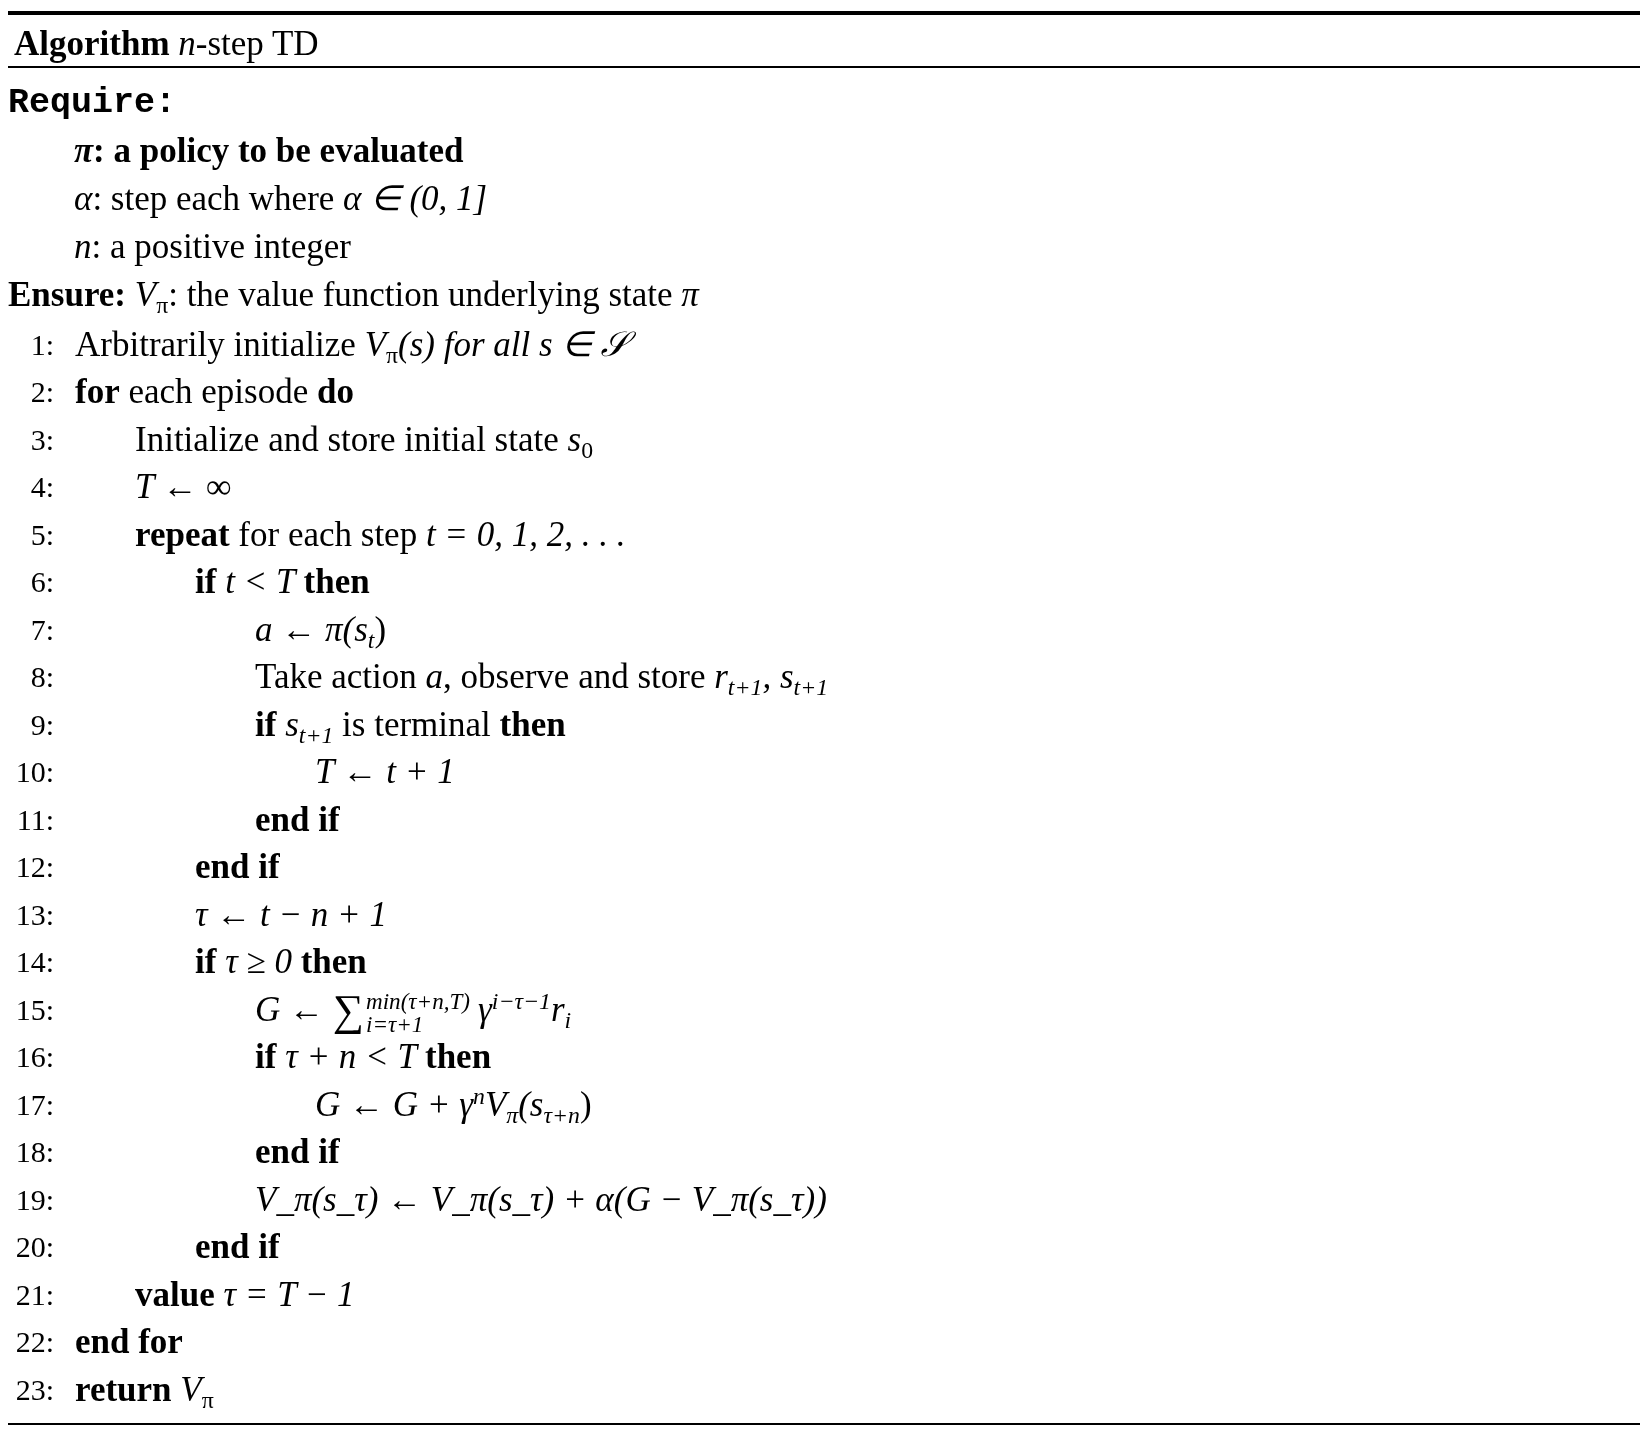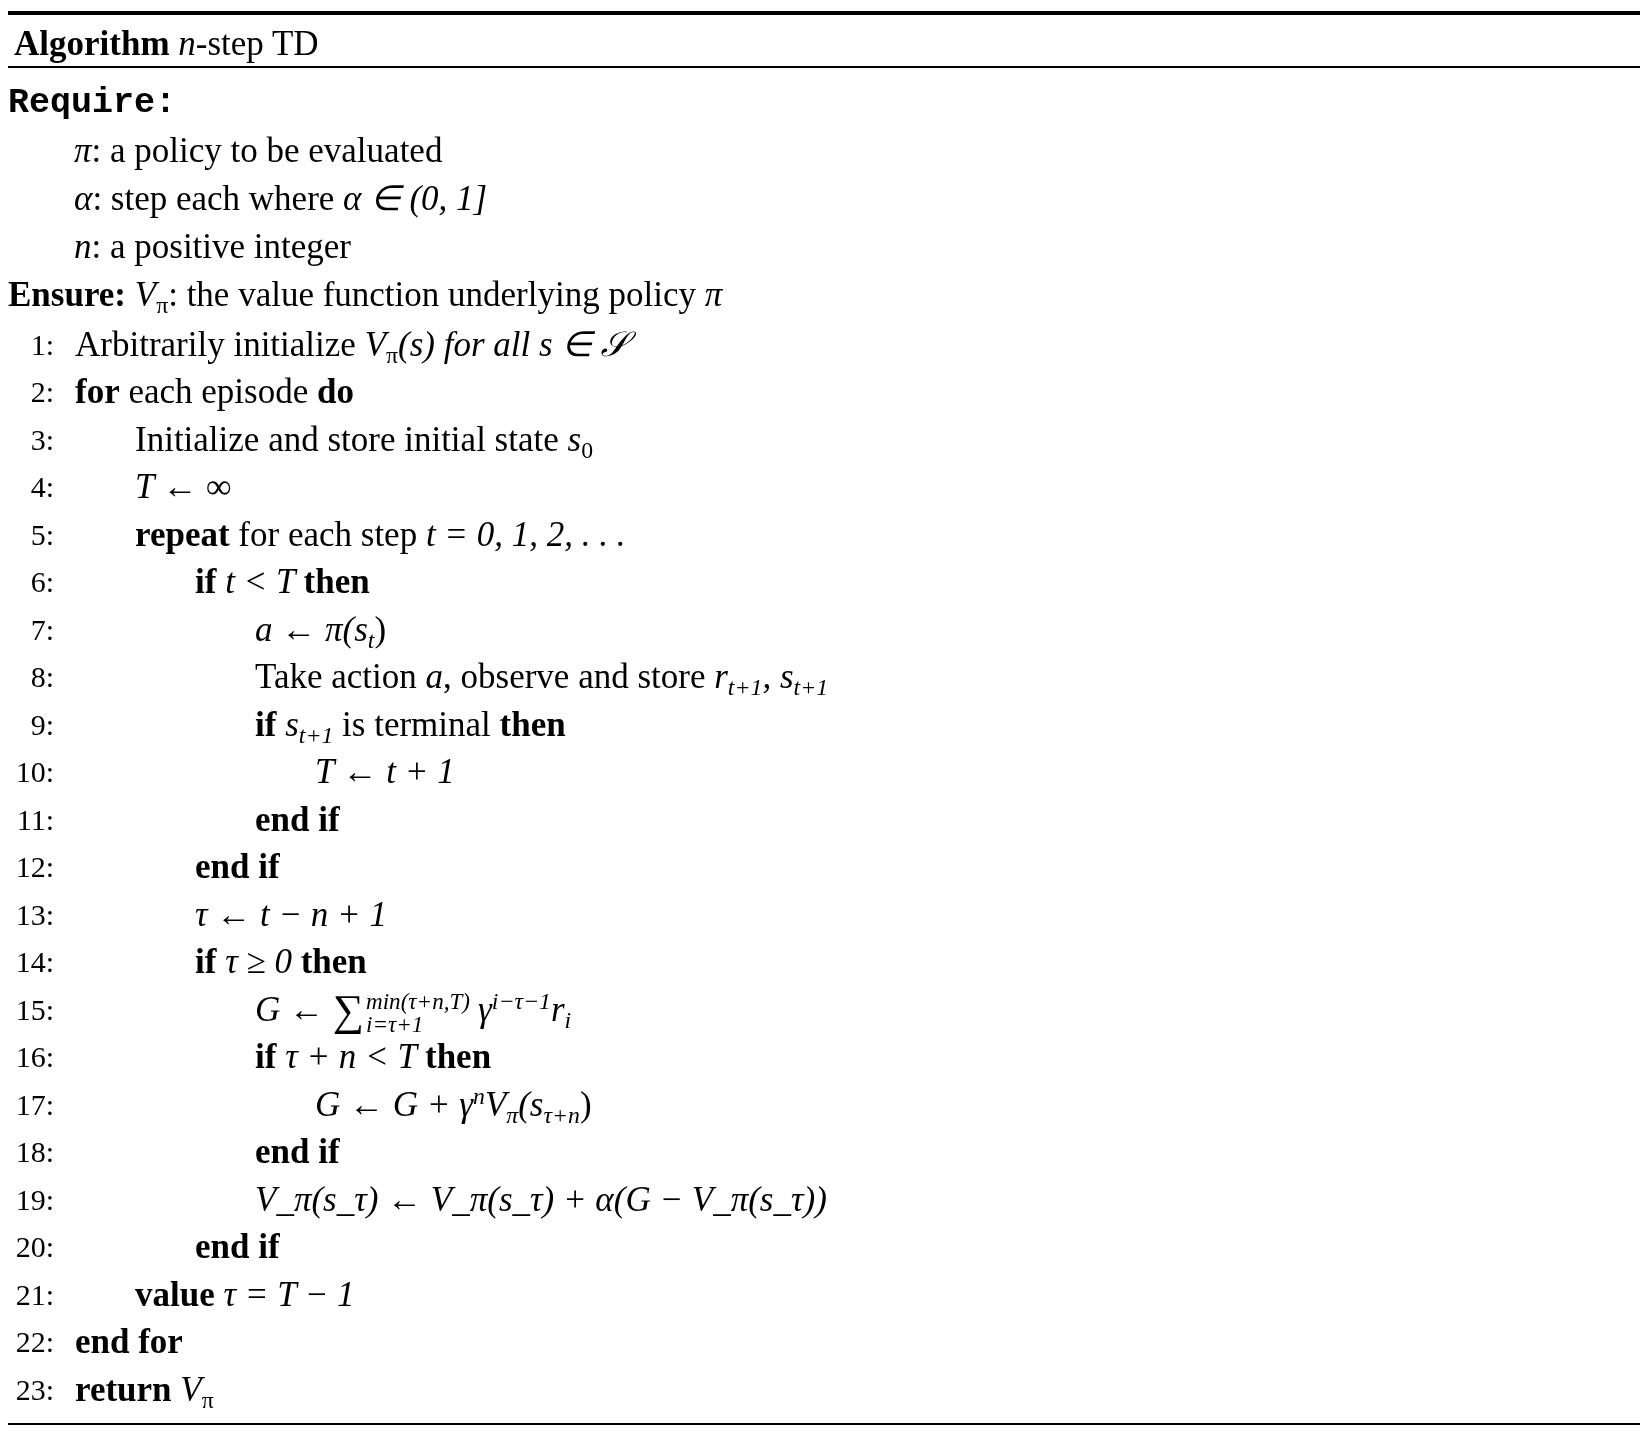--- a/index.html
+++ b/index.html
@@ -32,30 +32,30 @@
       <span class="kw">Algorithm</span>
       <span class="m">n</span><span>-step TD</span>
     </span>
   </div>
   <div class="rule mid"></div>
 
   <div class="line" style="top:79px;">
     <span class="txt kw" style="left:8px;font-family:Liberation Mono, monospace;">Require:</span>
   </div>
   <div class="line" style="top:127px;">
-    <span class="txt" style="left:74px;"><span class="m">π</span><span>: a policy to be evaluated</span></span>
+    <span class="txt" style="left:74px;font-weight:bold;"><span class="m">π</span><span>: a policy to be evaluated</span></span>
   </div>
   <div class="line" style="top:175px;">
     <span class="txt" style="left:74px;"><span class="m">α</span><span>: step each where </span><span class="m">α ∈ (0, 1]</span></span>
   </div>
   <div class="line" style="top:223px;">
     <span class="txt" style="left:74px;"><span class="m">n</span><span>: a positive integer</span></span>
   </div>
   <div class="line" style="top:271px;">
-    <span class="txt" style="left:8px;"><span class="kw">Ensure:</span> <span class="m">V</span><sub>π</sub><span>: the value function underlying policy </span><span class="m">π</span></span>
+    <span class="txt" style="left:8px;"><span class="kw">Ensure:</span> <span class="m">V</span><sub>π</sub><span>: the value function underlying state </span><span class="m">π</span></span>
   </div>
 
   <div class="line" style="top:321px;">
     <span class="num">1:</span>
     <span class="txt" style="left:75px;"><span>Arbitrarily initialize </span><span class="m">V</span><sub>π</sub><span class="m">(s) for all </span><span class="m">s ∈ 𝒮</span></span>
   </div>
   <div class="line" style="top:368px;">
     <span class="num">2:</span>
     <span class="txt" style="left:75px;"><span class="kw">for</span><span> each episode </span><span class="kw">do</span></span>
   </div>

